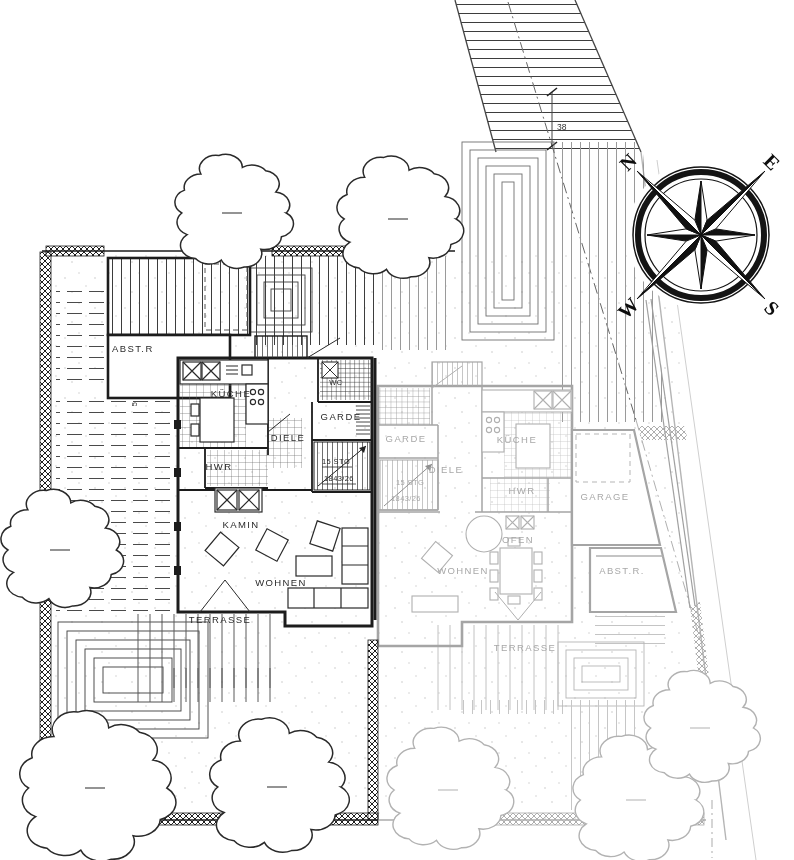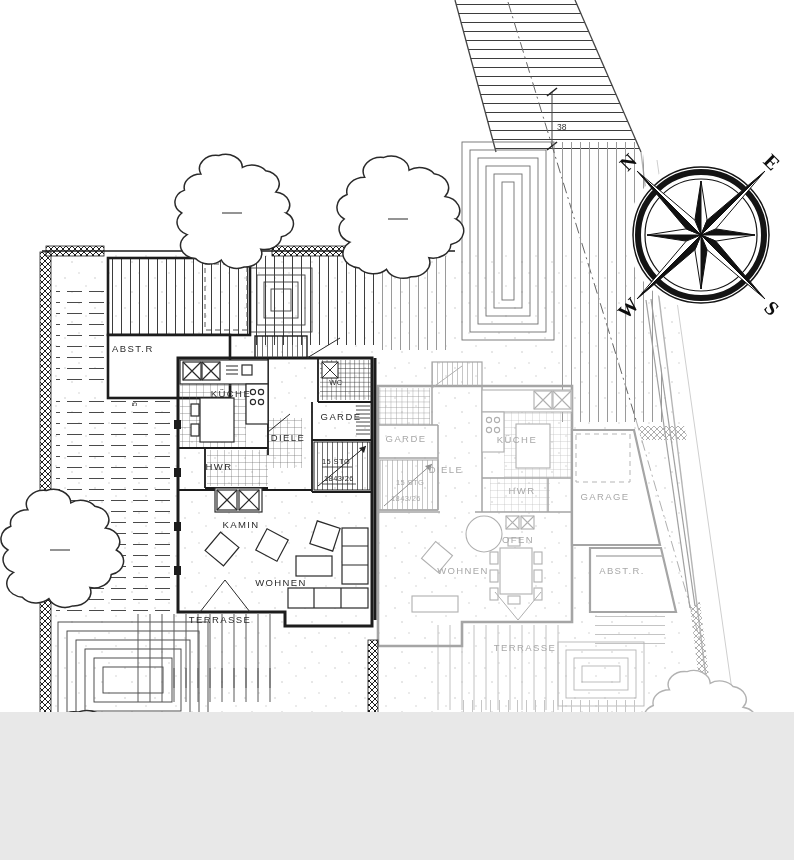--- a/index.html
+++ b/index.html
@@ -1,16 +1,16 @@
 <!DOCTYPE html>
 <html><head>
 <meta charset="utf-8">
 <style>
   html,body{margin:0;padding:0;background:#e8e8e8;}
-  .stage{width:794px;height:712px;margin:0 auto;background:#ffffff;position:relative;overflow:hidden;}
+  .stage{width:794px;height:860px;margin:0 auto;background:#ffffff;position:relative;overflow:hidden;}
   svg{position:absolute;left:0;top:0;}
   text{font-family:"Liberation Sans", sans-serif;fill:#1d1d1d;}
   .room{font-size:9.5px;letter-spacing:1.4px;}
   .room-l{fill:#2a2a2a;}
   .room-r{fill:#a8a8a8;}
   .dim{font-size:7.5px;letter-spacing:.4px;}
   .dim-l{fill:#2a2a2a;}
   .dim-r{fill:#a8a8a8;}
   .meas{font-size:8.5px;fill:#333;}
   .compass-letter{font-family:"Liberation Serif", serif;font-size:20px;font-weight:bold;fill:#0d0d0d;}

